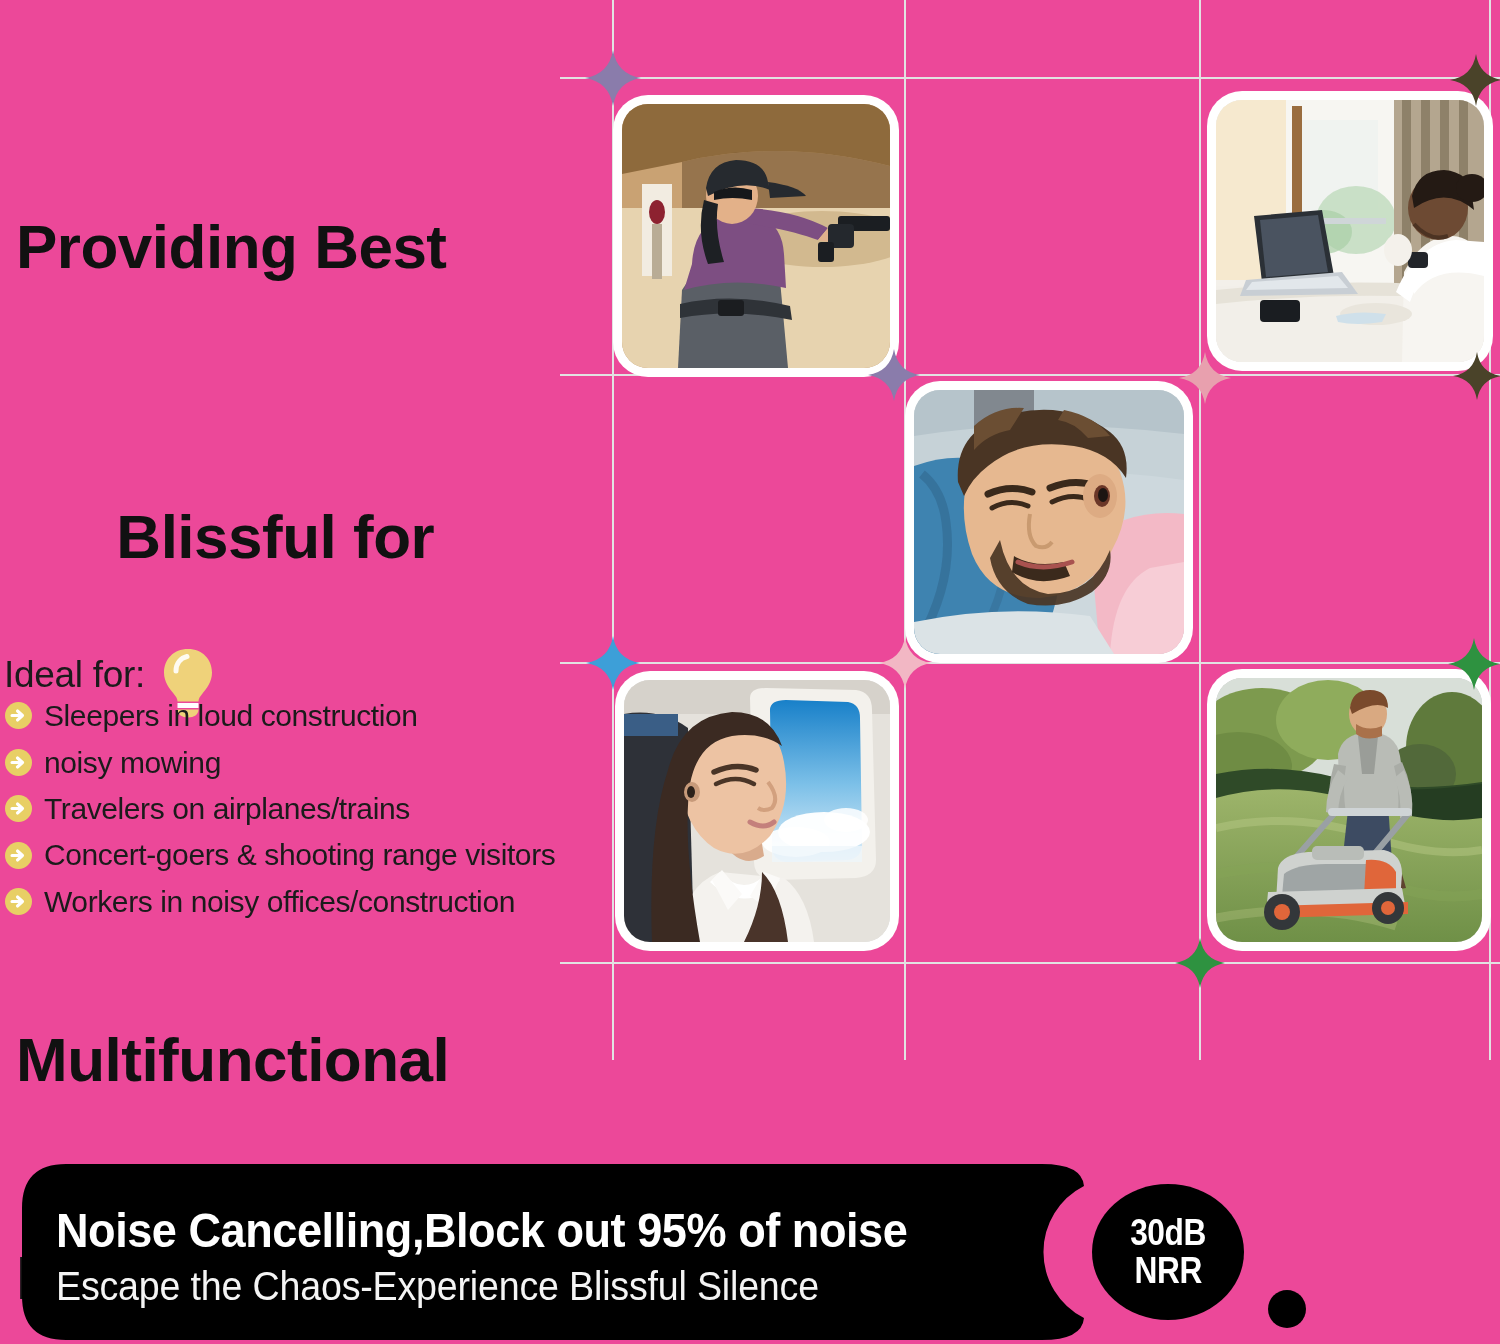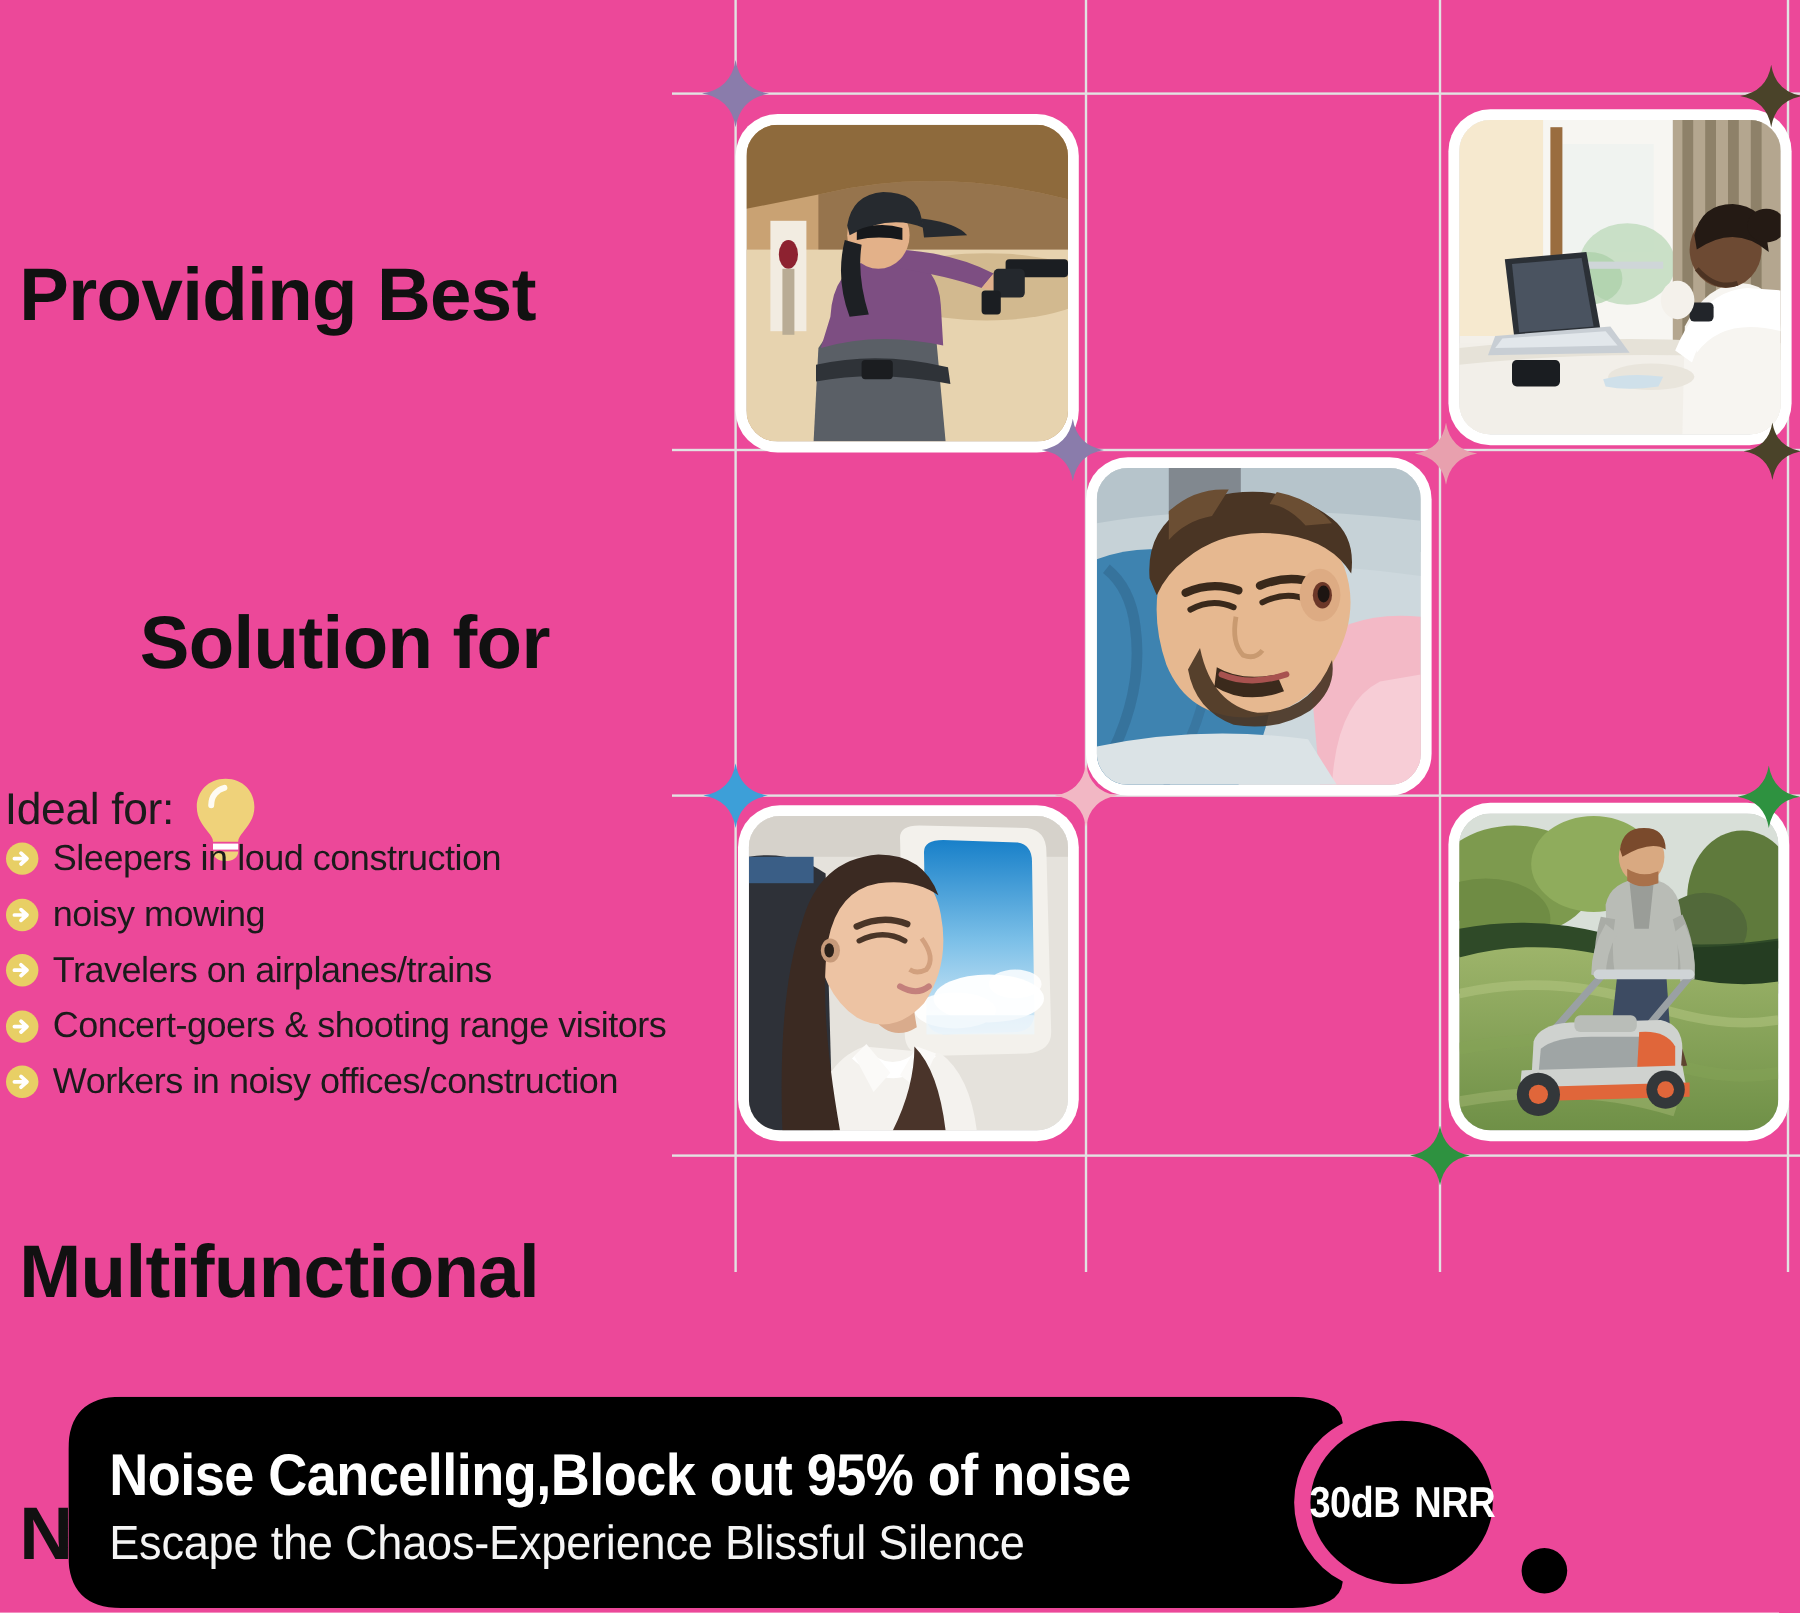--- a/index.html
+++ b/index.html
@@ -106,21 +106,20 @@
   }
   .photo svg { display: block; width: 100%; height: 100%; }
 
   
   .banner {
     position: absolute;
     left: 22px;
     top: 1164px;
     width: 1300px;
     height: 176px;
-    margin-left: 35px;
   }
   .banner svg { display: block; }
   .banner-text {
     position: absolute;
     left: 34px;
     top: 42px;
     width: 990px;
   }
   .banner-title {
     font-family: "Liberation Sans Narrow", "Liberation Sans", sans-serif;
@@ -147,21 +146,21 @@
   }
   .nrr-badge {
     position: absolute;
     left: 1092px;
     top: 1184px;
     width: 152px;
     height: 136px;
     border-radius: 50%;
     background: #000000;
     display: flex;
-    flex-direction: row;
+    flex-direction: column;
     align-items: center;
     justify-content: center;
     gap: 2px;
   }
   .nrr-line {
     font-family: "Liberation Sans Narrow", "Liberation Sans", sans-serif;
     font-weight: 700;
     font-size: 36px;
     line-height: 1.0;
     color: #ffffff;
@@ -191,21 +190,21 @@
 
     <div class="gline-h" style="top:77px; left:560px; width:940px;"></div>
     <div class="gline-h" style="top:374px; left:560px; width:940px;"></div>
     <div class="gline-h" style="top:662px; left:560px; width:940px;"></div>
     <div class="gline-h" style="top:962px; left:560px; width:940px;"></div>
   </div>
 
   <div class="headline">
     <div>Providing Best</div>
     <div>
-      <span>Solution for</span><span class="bulb-wrap">
+      <span>Blissful for</span><span class="bulb-wrap">
         <svg width="56" height="72" viewBox="0 0 56 72" aria-hidden="true">
           <path d="M28 3 C13.5 3 4 13.5 4 26.5 C4 36 9.5 42.5 13.5 47.5 C16 50.7 17.5 52.5 17.5 55.5 L38.5 55.5 C38.5 52.5 40 50.7 42.5 47.5 C46.5 42.5 52 36 52 26.5 C52 13.5 42.5 3 28 3 Z" fill="#efd27a"></path>
           <rect x="17.5" y="57" width="21" height="5" fill="#ffffff"></rect>
           <path d="M17.5 63.5 L38.5 63.5 C38.5 68.5 34 71.5 28 71.5 C22 71.5 17.5 68.5 17.5 63.5 Z" fill="#efd27a"></path>
           <path d="M16 25 C16 17 21 12 27 10.5" stroke="#ffffff" stroke-width="5" stroke-linecap="round" fill="none" opacity="0.9"></path>
         </svg>
       </span>
     </div>
     <div>Multifunctional</div>
     <div>Noise Reduction</div>

